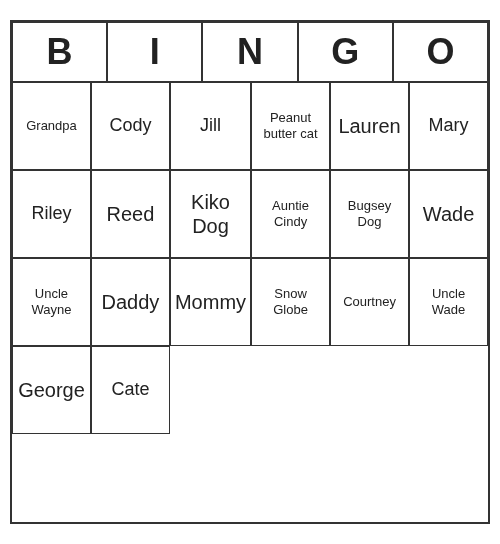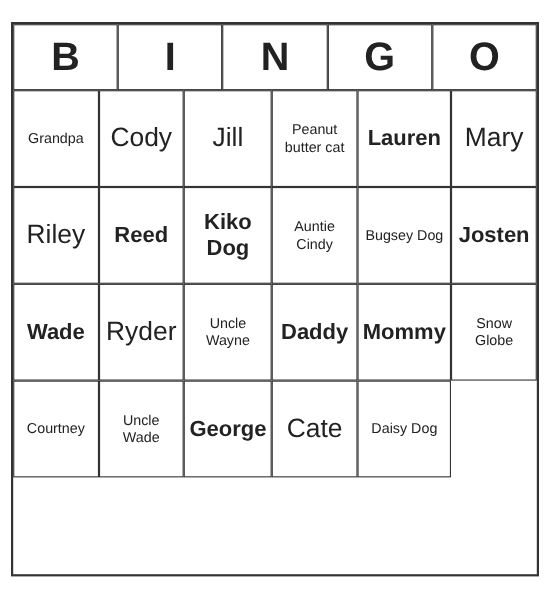--- a/index.html
+++ b/index.html
@@ -39,26 +39,26 @@
       align-items: center;
       justify-content: center;
       text-align: center;
       padding: 4px;
       min-height: 88px;
       font-size: 14px;
       color: #222;
       line-height: 1.2;
     }
     .bingo-cell.large {
-      font-size: 24px;
+      font-size: 18px;
       font-weight: normal;
     }
     .bingo-cell.medium {
       font-size: 20px;
-      font-weight: bold;
+      font-weight: normal;
     }
     .bingo-cell.small {
       font-size: 13px;
     }
   </style>
 </head>
 <body>
 
 <div class="bingo-card">
   <div class="bingo-header">
@@ -73,26 +73,23 @@
       <div class="bingo-cell large">Cody</div>
       <div class="bingo-cell large">Jill</div>
       <div class="bingo-cell small">Peanut butter cat</div>
       <div class="bingo-cell medium">Lauren</div>
       <div class="bingo-cell large">Mary</div>
       <div class="bingo-cell large">Riley</div>
       <div class="bingo-cell medium">Reed</div>
       <div class="bingo-cell medium">Kiko Dog</div>
       <div class="bingo-cell small">Auntie Cindy</div>
       <div class="bingo-cell small">Bugsey Dog</div>
-      <div class="bingo-cell medium">Josten</div>
       <div class="bingo-cell medium">Wade</div>
-      <div class="bingo-cell large">Ryder</div>
       <div class="bingo-cell small">Uncle Wayne</div>
       <div class="bingo-cell medium">Daddy</div>
       <div class="bingo-cell medium">Mommy</div>
       <div class="bingo-cell small">Snow Globe</div>
       <div class="bingo-cell small">Courtney</div>
       <div class="bingo-cell small">Uncle Wade</div>
       <div class="bingo-cell medium">George</div>
       <div class="bingo-cell large">Cate</div>
-      <div class="bingo-cell small">Daisy Dog</div>
     </div>
 </div>
 
 </body></html>

